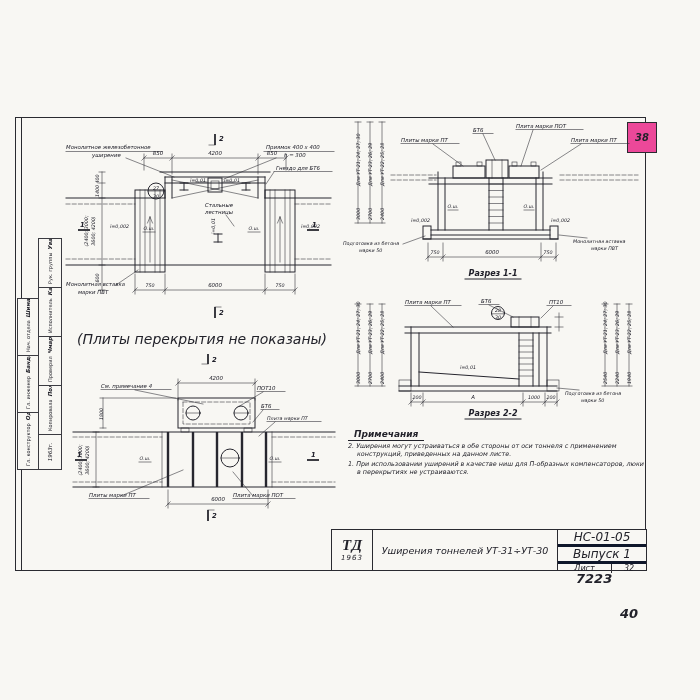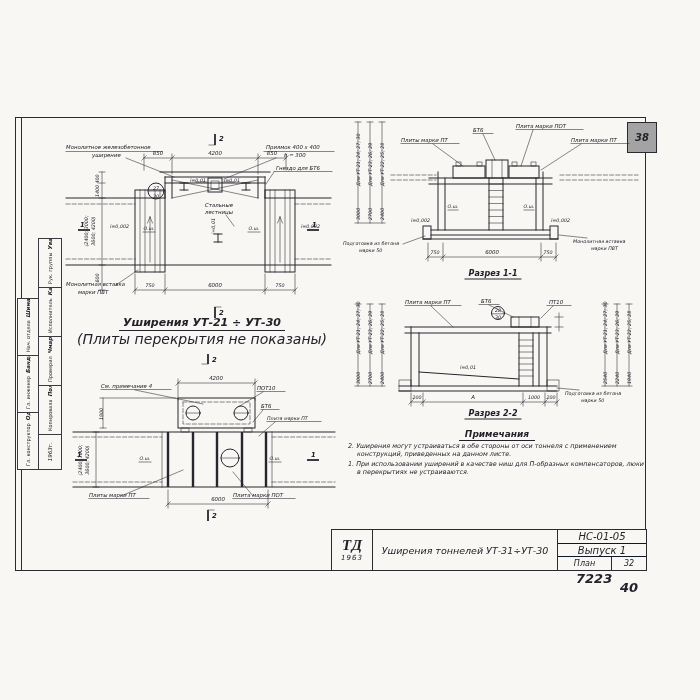--- a/index.html
+++ b/index.html
@@ -3,40 +3,40 @@
 <meta charset="utf-8">
 <style>
   html,body{margin:0;padding:0;background:#e8e8e6;}
   .page{position:relative;width:700px;height:700px;background:#f8f7f3;overflow:hidden;
         font-family:"DejaVu Sans",sans-serif;color:#22222a;}
   .abs{position:absolute;}
   .frame{left:15px;top:117px;width:629px;height:452px;border:1.7px solid #2a2a30;}
   .frame2{left:21px;top:117px;height:454px;width:0;border-left:1px solid #2a2a30;}
   .corner{left:627px;top:122px;width:28px;height:29px;border:1.6px solid #2a2a30;
           display:flex;align-items:center;justify-content:center;
-          font-style:italic;font-size:10px;font-weight:bold;background:#a3a3a3;}
+          font-style:italic;font-size:10px;font-weight:bold;background:#ec4899;}
   
   .dtitle{font-style:italic;font-weight:bold;font-size:11px;text-align:center;}
   .dtitle span{border-bottom:1.3px solid #22222a;padding:0 4px 1px;}
   .dsub{font-style:italic;font-size:14px;text-align:center;}
   
   .notes{left:348px;top:429px;width:298px;font-style:italic;}
-  .notes .nhead{text-align:center;font-size:9px;font-weight:bold;margin-bottom:3px;}
+  .notes .nhead{font-size:9px;font-weight:bold;margin-bottom:3px;}
   .notes .nhead span{border-bottom:1.2px solid #22222a;padding:0 6px 1px;}
   .notes .nitem{font-size:6.4px;line-height:1.32;padding-left:9px;text-indent:-9px;margin-bottom:1px;}
   
   .tblock{left:331px;top:529px;width:314px;height:40px;border:1.4px solid #2a2a30;display:flex;background:#f8f7f3;}
   .tb-logo{width:40px;border-right:1.4px solid #2a2a30;display:flex;flex-direction:column;
            align-items:center;justify-content:center;font-style:italic;}
   .tb-logo .l1{font-family:"Liberation Serif",serif;font-weight:bold;font-size:15px;line-height:1;}
   .tb-logo .l2{font-size:7px;letter-spacing:1px;margin-top:1px;}
   .tb-title{flex:1;display:flex;align-items:center;justify-content:center;
             font-style:italic;font-size:9.5px;border-right:1.4px solid #2a2a30;}
   .tb-right{width:88px;display:flex;flex-direction:column;font-style:italic;}
-  .tb-r1,.tb-r2{flex:1;display:flex;align-items:center;justify-content:center;font-size:10px;border-bottom:1px solid #0f172a;}
+  .tb-r1,.tb-r2{flex:1;display:flex;align-items:center;justify-content:center;font-size:12px;border-bottom:3px solid #0f172a;}
   .tb-r3{flex:1;display:flex;font-size:8px;}
   .tb-r3 .w{flex:1;display:flex;align-items:center;justify-content:center;border-right:1px solid #2a2a30;}
   .tb-r3 .n{width:34px;display:flex;align-items:center;justify-content:center;}
   .footer-num{font-style:italic;font-weight:bold;font-size:13px;margin-left:20px;}
   
   .strip{transform:rotate(-90deg);transform-origin:0 0;display:flex;border:0.9px solid #3a3a40;background:#f8f7f3;}
   .strip .cell{border-left:0.9px solid #3a3a40;display:flex;align-items:center;gap:3px;
                padding:0 3px;overflow:hidden;white-space:nowrap;}
   .strip .cell:first-child{border-left:none;}
   .role{font-size:5px;}
@@ -195,23 +195,20 @@
       <text class="t4 m" x="188" y="108">О.ш.</text>
       <text class="t4 e" x="140" y="59.5">i=0,01</text>
       <text class="t4" x="158" y="59.5">i=0,01</text>
       <text class="t4 m" x="149" y="104" transform="rotate(-90 149 104)">i=0,01</text>
       <text class="t4" x="44" y="106">i=0,002</text>
       <text class="t4" x="235" y="106">i=0,002</text>
       <text class="t4 m" x="90" y="67.5">27</text>
       <text class="t4 m" x="90" y="75.5">30</text>
     </g>
   </svg>
-  <div class="abs dtitle" style="left:66px;top:316px;width:272px;">
-    <span>Уширения УТ-21 ÷ УТ-30</span>
-  </div>
   <div class="abs dsub" style="left:66px;top:331px;width:272px;">(Плиты перекрытия не показаны)</div>
 
   <svg class="abs" style="left:343px;top:118px;" width="302" height="170" viewBox="0 0 302 170">
     <g>
 
       <line class="tn" x1="15" y1="4" x2="15" y2="105"></line>
         <line class="tn" x1="27" y1="4" x2="27" y2="105"></line>
         <line class="tn" x1="39" y1="4" x2="39" y2="105"></line>
       <line class="tn" x1="12" y1="4" x2="18" y2="4"></line>
         <line class="tn" x1="24" y1="4" x2="30" y2="4"></line>
@@ -549,22 +546,22 @@
   <div class="abs tblock">
     <div class="tb-logo">
       <div class="l1">ТД</div>
       <div class="l2">1963</div>
     </div>
     <div class="tb-title">Уширения тоннелей УТ-31÷УТ-30</div>
     <div class="tb-right">
       <div class="tb-r1">НС-01-05</div>
       <div class="tb-r2">Выпуск 1</div>
       <div class="tb-r3">
-        <div class="w">План</div>
+        <div class="w">Лист</div>
         <div class="n">32</div>
       </div>
     </div>
   </div>
 
   <div class="abs footer-num" style="left:556px;top:571px;">7223</div>
-  <div class="abs footer-num" style="left:600px;top:580px;">40</div>
+  <div class="abs footer-num" style="left:600px;top:606px;">40</div>
 
 </div>
 
 </body></html>

